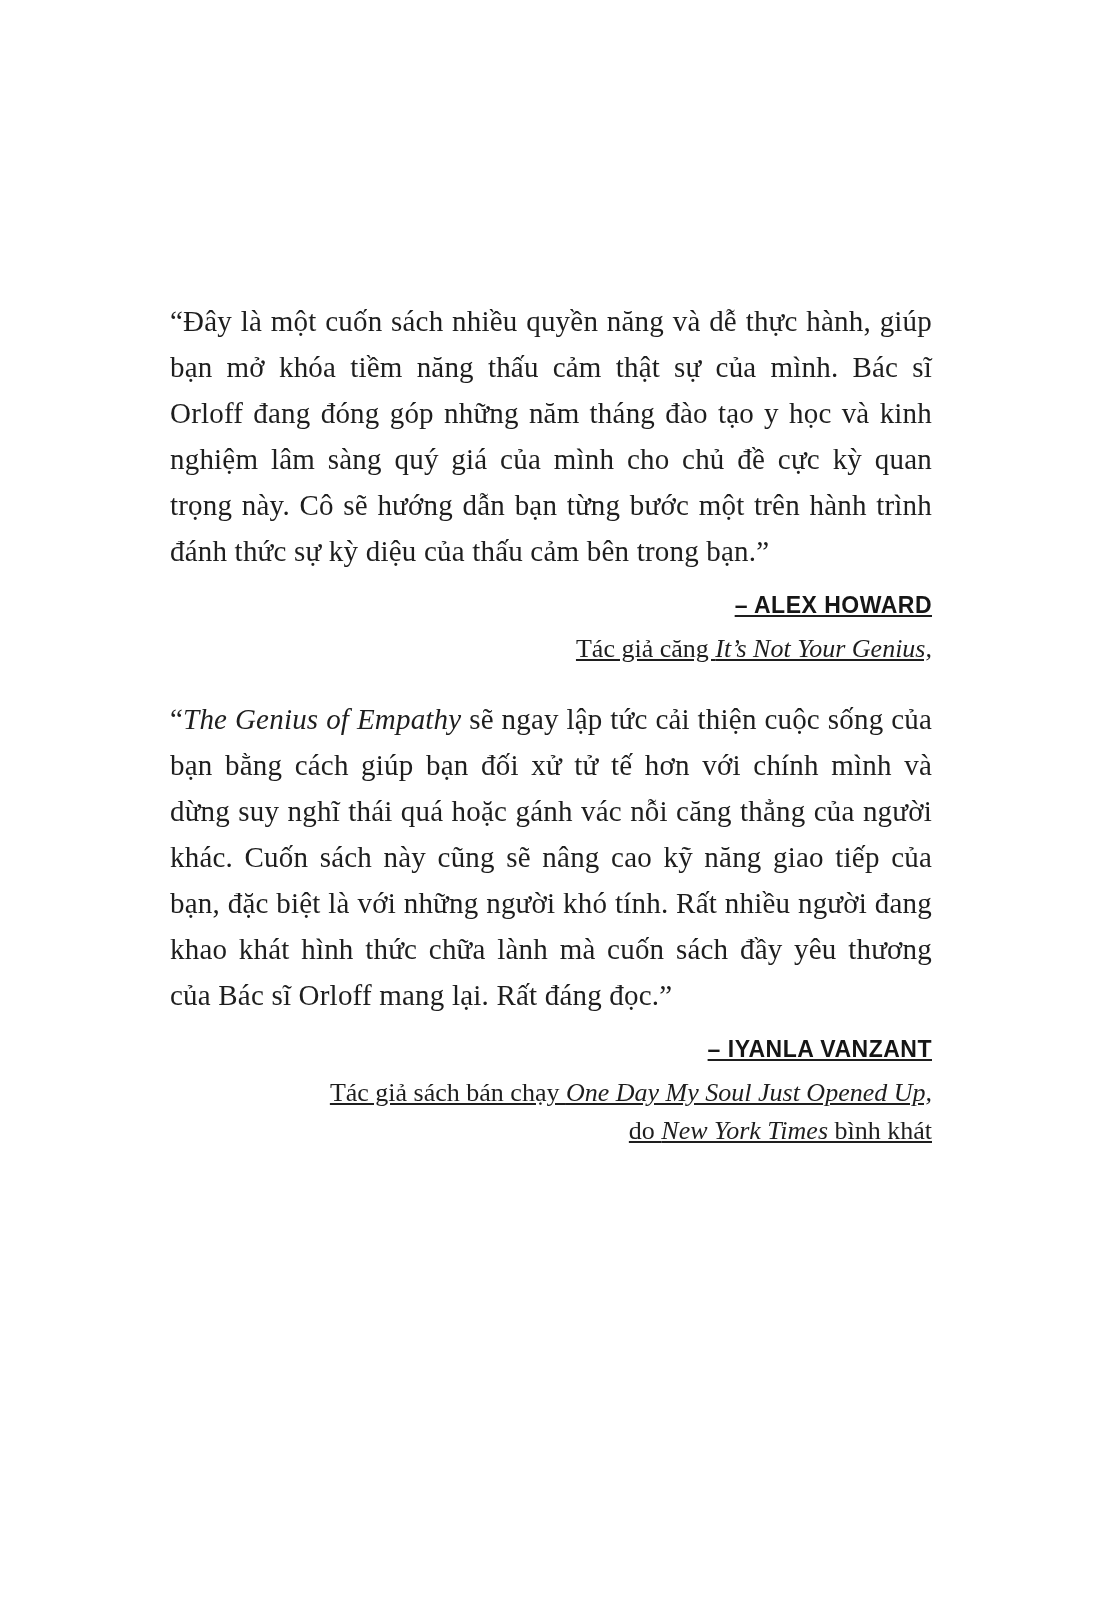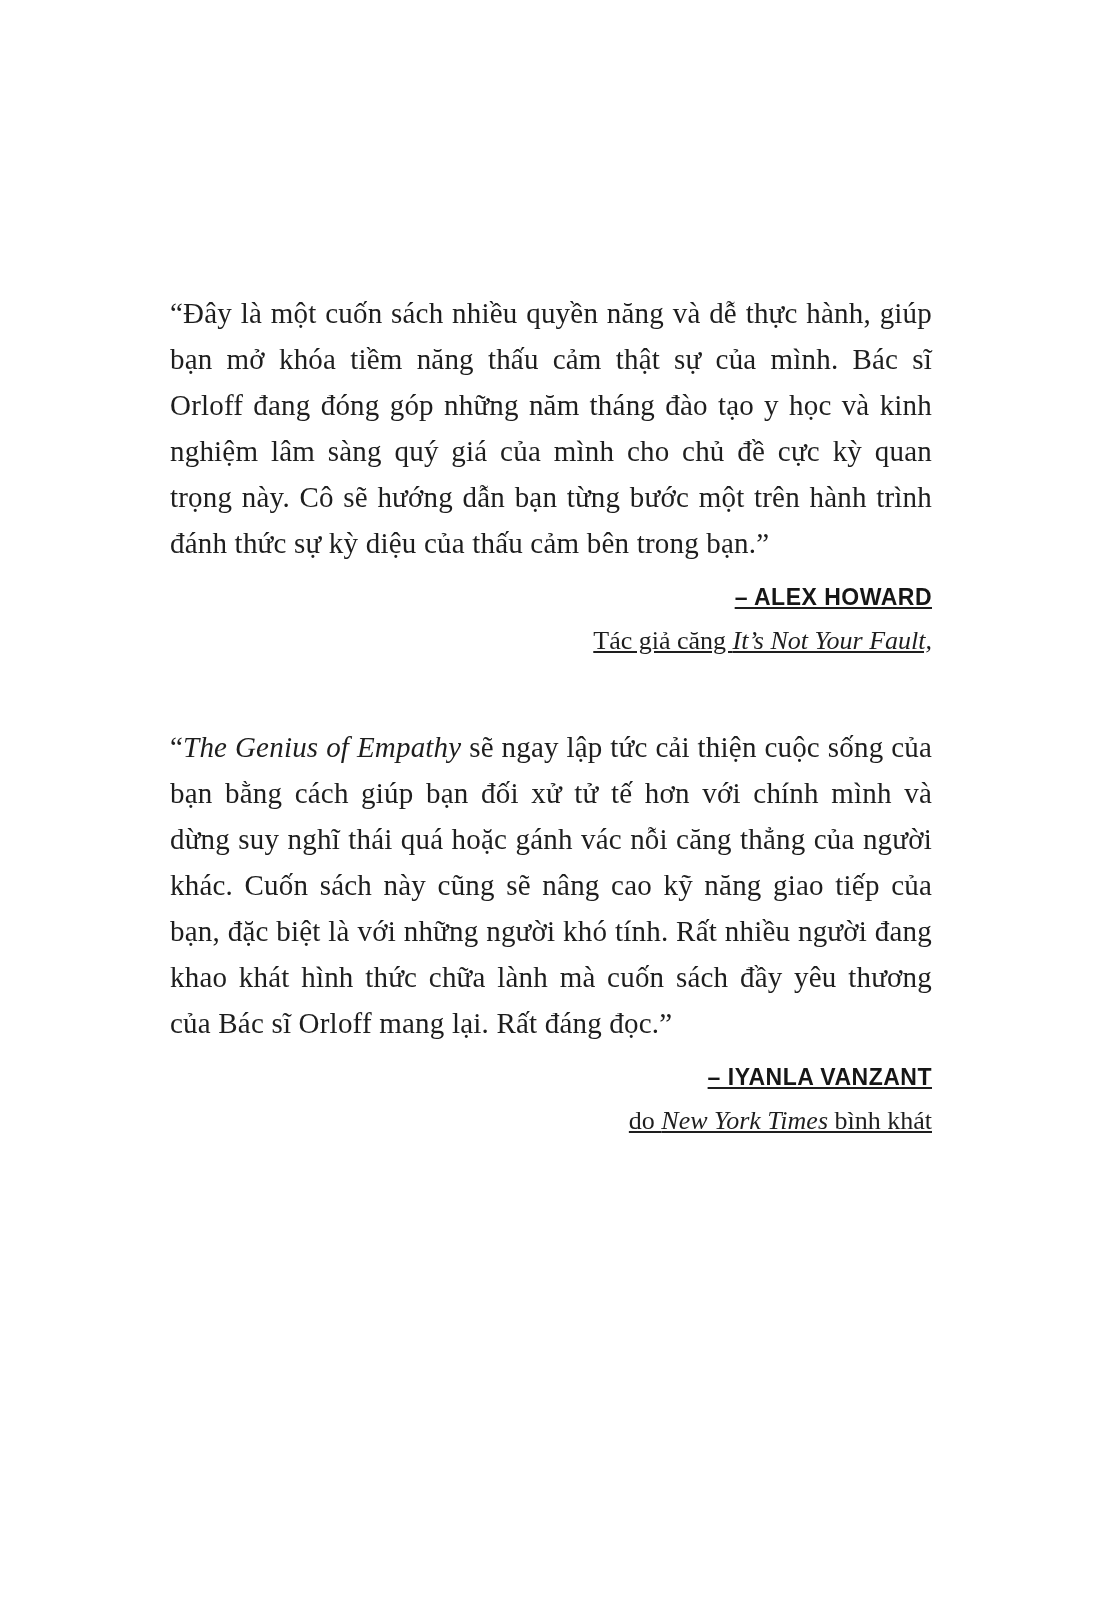--- a/index.html
+++ b/index.html
@@ -12,32 +12,32 @@
     width: 1103px;
     height: 1615px;
     background: #ffffff;
     font-family: "Liberation Serif", "DejaVu Serif", serif;
     color: #1e1e1e;
     overflow: hidden;
   }
   .content {
     position: absolute;
     left: 170px;
-    top: 290px;
+    top: 298px;
     width: 762px;
   }
   .quote {
     margin: 0;
     font-size: 29px;
     line-height: 46px;
     text-align: justify;
     letter-spacing: 0.2px;
   }
   .quote2 {
-    margin-top: 64px;
+    margin-top: 28px;
   }
   .attribution {
     margin-top: 16px;
     text-align: right;
     text-decoration: underline;
   }
   .attr-name {
     font-family: "Liberation Sans", "DejaVu Sans", sans-serif;
     font-weight: bold;
     font-size: 23px;
@@ -57,24 +57,25 @@
 </head>
 <body>
 
 <div class="page">
   <div class="content">
 
     <p class="quote"><span>“Đây là một cuốn sách nhiều quyền năng và dễ thực hành, giúp bạn mở khóa tiềm năng thấu cảm thật sự của mình. Bác sĩ Orloff đang đóng góp những năm tháng đào tạo y học và kinh nghiệm lâm sàng quý giá của mình cho chủ đề cực kỳ quan trọng này. Cô sẽ hướng dẫn bạn từng bước một trên hành trình đánh thức sự kỳ diệu của thấu cảm bên trong bạn.”</span></p>
 
     <div class="attribution">
       <div class="attr-name">– ALEX HOWARD</div>
-      <div class="attr-line"><span>Tác giả căng </span><span class="italic">It’s Not Your Fault,</span></div>
+      <div class="attr-line"><span>Tác giả căng </span><span class="italic">It’s Not Your Genius,</span></div>
     </div>
 
     <p class="quote quote2"><span>“</span><span class="italic">The Genius of Empathy</span><span> sẽ ngay lập tức cải thiện cuộc sống của bạn bằng cách giúp bạn đối xử tử tế hơn với chính mình và dừng suy nghĩ thái quá hoặc gánh vác nỗi căng thẳng của người khác. Cuốn sách này cũng sẽ nâng cao kỹ năng giao tiếp của bạn, đặc biệt là với những người khó tính. Rất nhiều người đang khao khát hình thức chữa lành mà cuốn sách đầy yêu thương của Bác sĩ Orloff mang lại. Rất đáng đọc.”</span></p>
 
     <div class="attribution">
       <div class="attr-name">– IYANLA VANZANT</div>
+      <div class="attr-line"><span>Tác giả sách bán chạy </span><span class="italic">One Day My Soul Just Opened Up,</span></div>
       <div class="attr-line"><span>do </span><span class="italic">New York Times</span><span> bình khát</span></div>
     </div>
 
   </div>
 </div>
 
 </body></html>

